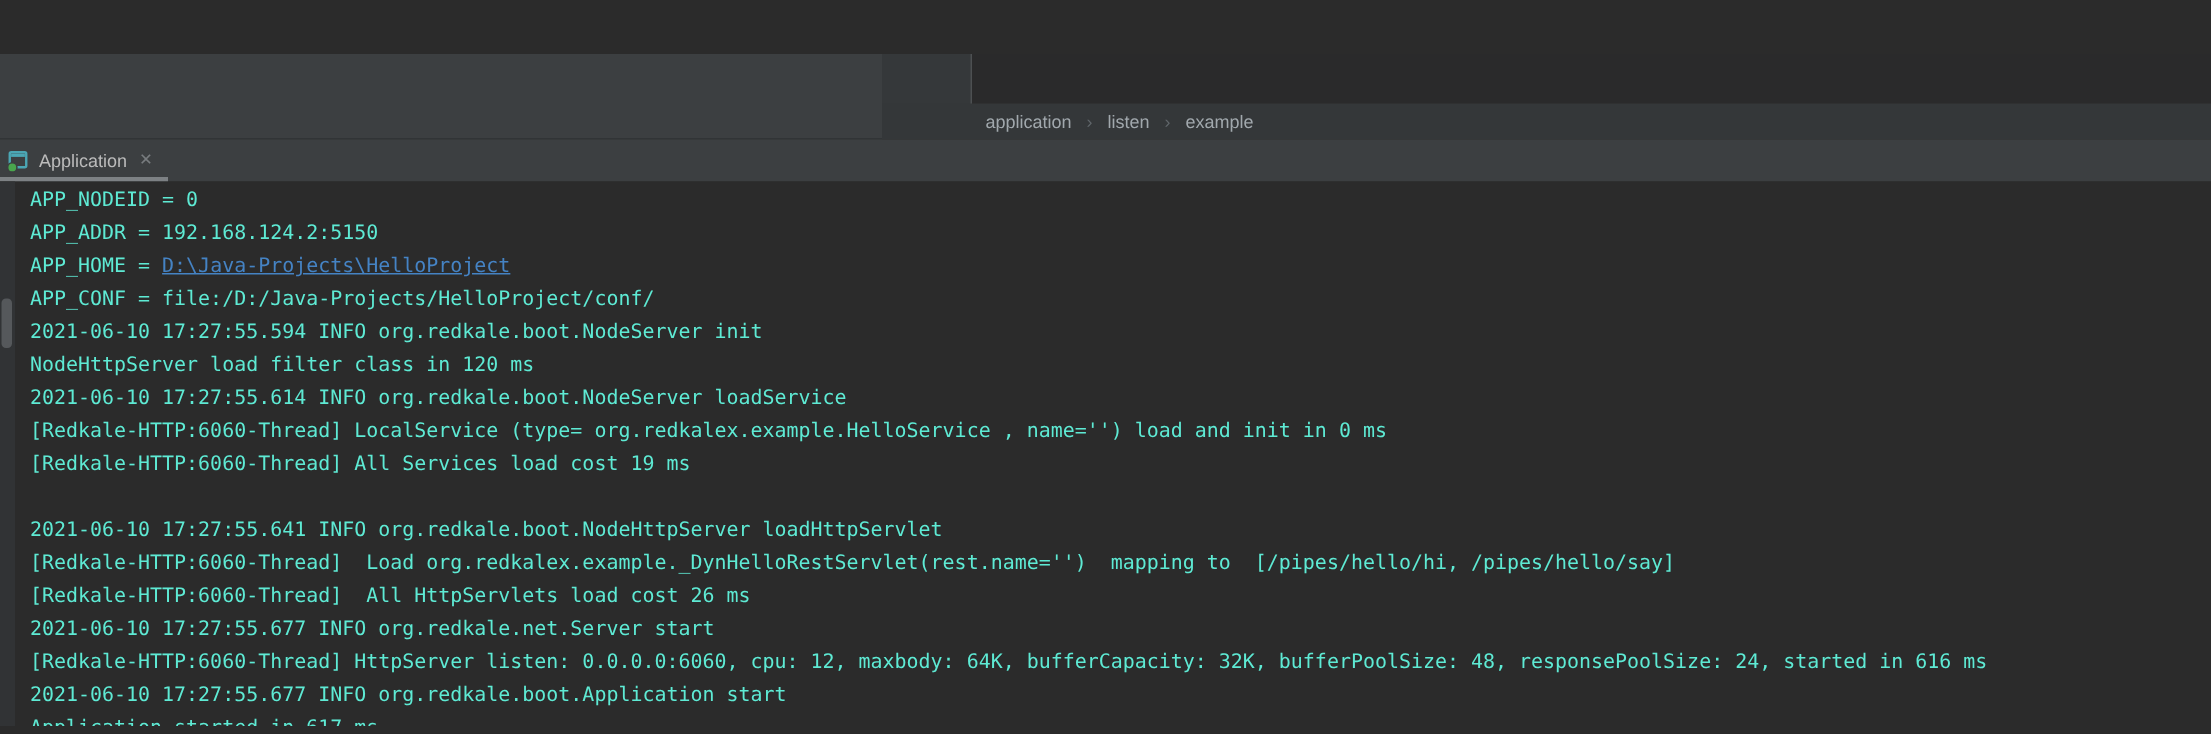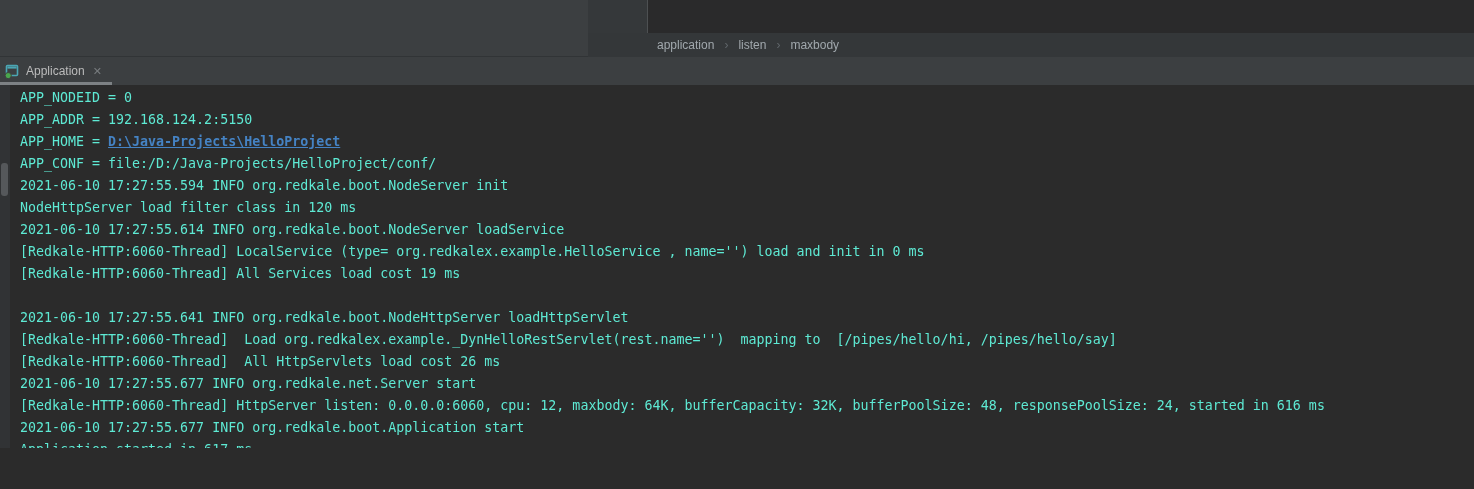--- a/index.html
+++ b/index.html
@@ -1,17 +1,17 @@
 <!DOCTYPE html>
 <html><head>
 <meta charset="utf-8">
 <style>
   * { margin:0; padding:0; box-sizing:border-box; }
   html,body { width:1474px; height:489px; background:#2b2b2b; font-family:"Liberation Sans", sans-serif; overflow:hidden; }
-  .screen { position:relative; width:1474px; height:448px; overflow:hidden; background:#2b2b2b; }
+  .screen { position:relative; width:1474px; height:448px; overflow:hidden; background:#2b2b2b;margin-top:36px; }
 
   
   .top-row { position:absolute; top:0; left:0; width:1474px; height:57px; display:flex; }
   .left-panel { width:588px; height:57px; background:#3c3f41; border-bottom:1px solid #313436; }
   .right-top { flex:1; display:flex; flex-direction:column; background:#343739; }
   .right-upper { height:33px; display:flex; }
   .toolbar-stub { width:59px; height:33px; background:#35383a; }
   .divider-v { width:1px; height:33px; background:#4d5052; }
   .editor-void { flex:1; height:33px; background:#2a2a2b; }
   .breadcrumb-bar { height:24px; display:flex; align-items:center; padding-left:69px; }
@@ -26,41 +26,41 @@
   .tab-label { color:#bbbbbb; font-size:12px; white-space:nowrap; }
   .tab-close { color:#787c7f; font-size:11px; margin-left:8px; line-height:1; cursor:default; }
 
   
   .console { position:absolute; top:85px; left:0; width:1474px; height:404px; background:#2b2b2b; display:flex; }
   .gutter { width:10px; background:#313335; position:relative; flex:0 0 10px; }
   .gutter-thumb { position:absolute; left:1px; top:78px; width:7px; height:33px; background:#55585b; border-radius:3px; }
   .log { flex:1; padding:2px 0 0 10px; font-family:"DejaVu Sans Mono", monospace; font-size:13.3px; white-space:pre; overflow:hidden; }
   .log-line { height:22px; line-height:22px; }
   .err { color:#5eead4; }
-  .link { color:#4583c4; text-decoration:underline; cursor:pointer;font-weight:bold; }
+  .link { color:#4583c4; text-decoration:underline; cursor:pointer; }
 </style>
 </head>
 <body>
 
 <div class="screen">
 
   <div class="top-row">
     <div class="left-panel"></div>
     <div class="right-top">
       <div class="right-upper">
         <div class="toolbar-stub"></div>
         <div class="divider-v"></div>
         <div class="editor-void"></div>
       </div>
       <div class="breadcrumb-bar" id="breadcrumbs">
           <span class="crumb">application</span>
           <span class="crumb-sep">›</span>
           <span class="crumb">listen</span>
           <span class="crumb-sep">›</span>
-          <span class="crumb">maxbody</span>
+          <span class="crumb">example</span>
         </div>
     </div>
   </div>
 
   <div class="tab-bar">
     <div class="tab">
       <span class="tab-icon">
         <svg width="16" height="16" viewBox="0 0 16 16">
           <rect x="2.5" y="2.5" width="11" height="10" rx="1" fill="none" stroke="#4ba6b4" stroke-width="1.6"></rect>
           <rect x="3.4" y="3.4" width="9.2" height="2.2" fill="#4ba6b4"></rect>

